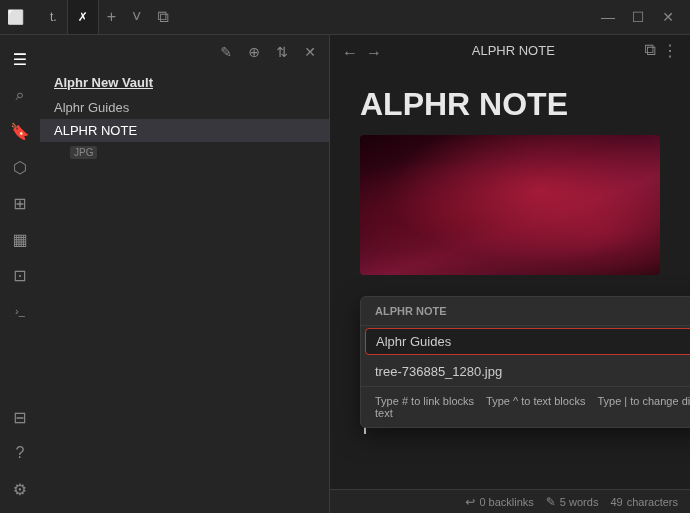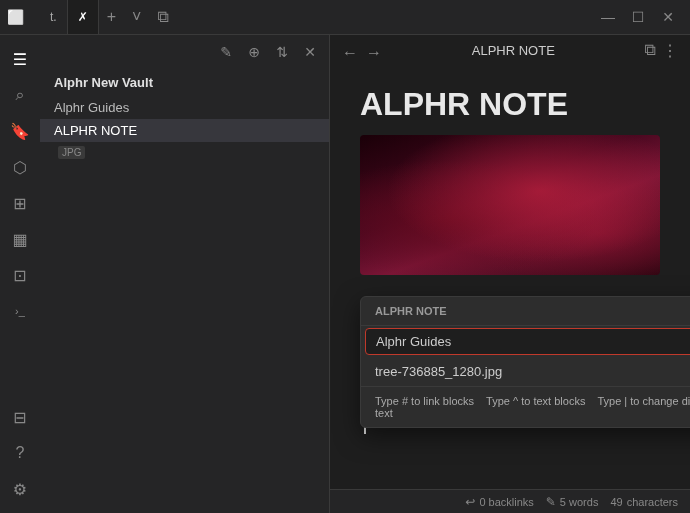--- a/index.html
+++ b/index.html
@@ -150,20 +150,21 @@
       font-size: 14px;
       cursor: pointer;
       border-radius: 3px;
     }
 
     .vault-name {
       padding: 6px 14px;
       font-size: 13px;
       font-weight: 700;
       color: #e0e0e0;
+      text-decoration: underline;
     }
 
     .file-tree {
       flex: 1;
       overflow-y: auto;
     }
     .tree-item {
       padding: 4px 14px;
       font-size: 13px;
       color: #bbb;
@@ -175,21 +176,21 @@
     .tree-item.active {
       background: #37373d;
       color: #fff;
     }
     .tree-item .badge {
       font-size: 10px;
       color: #888;
       background: #3a3a3a;
       padding: 1px 4px;
       border-radius: 2px;
-      margin-left: 4px;
+      margin-left: 16px;
     }
 
     
     .editor-area {
       flex: 1;
       background: #1e1e1e;
       display: flex;
       flex-direction: column;
       position: relative;
     }

